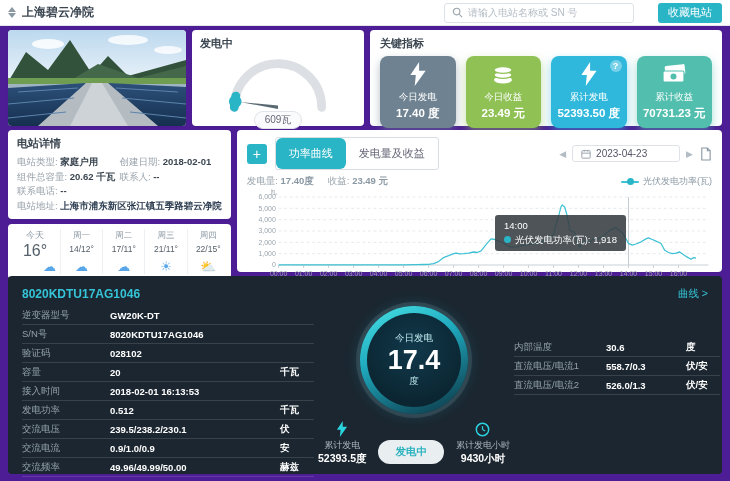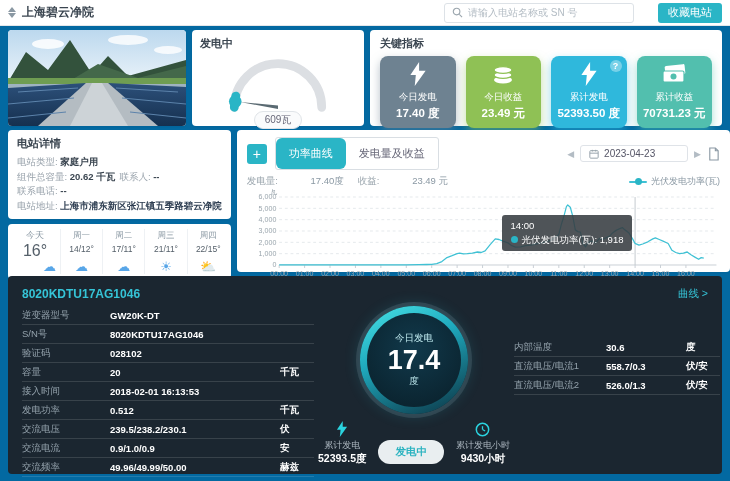--- a/index.html
+++ b/index.html
@@ -1,17 +1,17 @@
 <!DOCTYPE html>
 <html><head>
 <meta charset="utf-8">
 <style>
   * { margin:0; padding:0; box-sizing:border-box; }
   html,body { background:#e8ebee; font-family:"Liberation Sans", sans-serif; }
-  #page { position:relative; width:730px; height:481px; background:#0369a1; overflow:hidden; }
+  #page { position:relative; width:730px; height:481px; background:#4c1d95; overflow:hidden; }
 
   
   .topbar { position:absolute; top:0; left:0; right:0; height:26px; background:#fff; border-bottom:1px solid #e4e7ea; display:flex; align-items:center; padding:0 8px; }
   .switcher { display:flex; flex-direction:column; gap:1px; margin-right:6px; cursor:pointer; }
   .switcher i { width:0; height:0; border-left:4px solid transparent; border-right:4px solid transparent; }
   .switcher i.up { border-bottom:5px solid #8a98a3; }
   .switcher i.down { border-top:5px solid #8a98a3; }
   .station-name { font-size:12px; font-weight:bold; color:#3a4550; }
   .topbar-right { margin-left:auto; display:flex; align-items:center; gap:24px; }
   .searchbox { display:flex; align-items:center; gap:5px; width:190px; height:20px; border:1px solid #dde2e7; border-radius:3px; background:#fff; padding:0 7px; }
@@ -35,21 +35,21 @@
   .tile .ticon { flex:1; display:flex; align-items:center; }
   .tile .tlabel { font-size:9.5px; }
   .tile .tvalue { font-size:11.5px; font-weight:bold; margin:2px 0 7px; }
   .tile.c0 { background:#6e8291; box-shadow:0 4px 10px rgba(110,130,145,.5); }
   .tile.c1 { background:#8fc155; box-shadow:0 4px 10px rgba(143,193,85,.5); }
   .tile.c2 { background:#2fb8dc; box-shadow:0 4px 10px rgba(47,184,220,.5); }
   .tile.c3 { background:#52bfae; box-shadow:0 4px 10px rgba(82,191,174,.5); }
   .help-badge { position:absolute; top:4px; right:5px; width:12px; height:12px; border-radius:50%; background:rgba(255,255,255,.35); color:#fff; font-size:9px; font-weight:bold; display:flex; align-items:center; justify-content:center; cursor:pointer; }
 
   
-  .row2 { position:absolute; top:130px; left:8px; right:0; height:142px; display:flex; gap:6px; }
+  .row2 { position:absolute; top:130px; left:8px; right:8px; height:142px; display:flex; gap:6px; }
   .leftcol { flex:0 0 178px; display:flex; flex-direction:column; gap:5px; }
   .detail-card { flex:0 0 84px; padding:6px 9px; }
   .detail-rows { margin-top:4px; font-size:9.5px; line-height:14.5px; }
   .drow { display:flex; }
   .drow .half { flex:1; white-space:nowrap; overflow:hidden; }
   .dlabel { color:#98a2ab; }
   .dvalue { color:#3a4550; font-weight:bold; }
   .addr .dvalue { color:#2e3e52; }
   .weather-card { flex:1; display:flex; align-items:stretch; padding:5px 2px; }
   .wtoday { flex:0 0 50px; display:flex; flex-direction:column; align-items:center; }
@@ -65,21 +65,21 @@
   .chart-head { display:flex; align-items:center; }
   .add-btn { width:20px; height:20px; background:#2ab5c6; color:#fff; border:none; border-radius:3px; font-size:14px; line-height:18px; cursor:pointer; margin-right:8px; }
   .tabgroup { display:flex; border:1px solid #d9dee3; border-radius:3px; overflow:hidden; }
   .tab { font-size:11px; padding:8px 13px; cursor:pointer; background:#fff; color:#667;border-radius:6px; }
   .tab.active { background:#2ab5c6; color:#fff; }
   .date-nav { margin-left:auto; display:flex; align-items:center; gap:6px; color:#9aa5ad; }
   .arrow { font-size:9px; cursor:pointer; color:#b3bcc4; }
   .datebox { display:flex; align-items:center; gap:5px; border:1px solid #dfe3e8; border-radius:3px; padding:2px 8px; width:108px; font-size:10px; color:#556; cursor:pointer; }
   .export-ic { cursor:pointer; }
   .chart-sub { display:flex; align-items:center; font-size:9.5px; color:#9aa5ad; margin:5px 0 1px; }
-  .chart-sub b { font-weight:normal; color:#8a98a3;margin-left:30px; }
+  .chart-sub b { font-weight:bold; color:#8a98a3; }
   .sub-item { margin-right:14px; }
   .legend { margin-left:auto; display:flex; align-items:center; gap:4px; font-size:9px; color:#8a98a3; }
   .legend .lmark { position:relative; width:18px; height:2px; background:#3fc1d4; border-radius:1px; }
   .legend .lmark::after { content:""; position:absolute; left:6px; top:-2.5px; width:7px; height:7px; border-radius:50%; background:#2ab5c6; }
   .chart-area { position:relative; flex:1; }
   .ax { font-size:7.5px; fill:#9aa5ad; }
   .yt { text-anchor:end; }
   .xt { text-anchor:middle; }
   .unit { text-anchor:end; }
   .grid { stroke:#e4e8eb; stroke-dasharray:3 3; stroke-width:1; }
@@ -232,20 +232,21 @@
     </div>
   </div>
 
   <div class="row2">
     <div class="leftcol">
       <div class="card detail-card">
         <div class="card-title">电站详情</div>
         <div class="detail-rows">
           <div class="drow">
             <span class="half"><span class="dlabel">电站类型:</span> <span class="dvalue">家庭户用</span></span>
+            <span class="half"><span class="dlabel">创建日期:</span> <span class="dvalue">2018-02-01</span></span>
           </div>
           <div class="drow">
             <span class="half"><span class="dlabel">组件总容量:</span> <span class="dvalue">20.62 千瓦</span></span>
             <span class="half"><span class="dlabel">联系人:</span> <span class="dvalue">--</span></span>
           </div>
           <div class="drow">
             <span class="half"><span class="dlabel">联系电话:</span> <span class="dvalue">--</span></span>
           </div>
           <div class="drow addr">
             <span class="half"><span class="dlabel">电站地址:</span> <span class="dvalue">上海市浦东新区张江镇五季路碧云净院</span></span>

